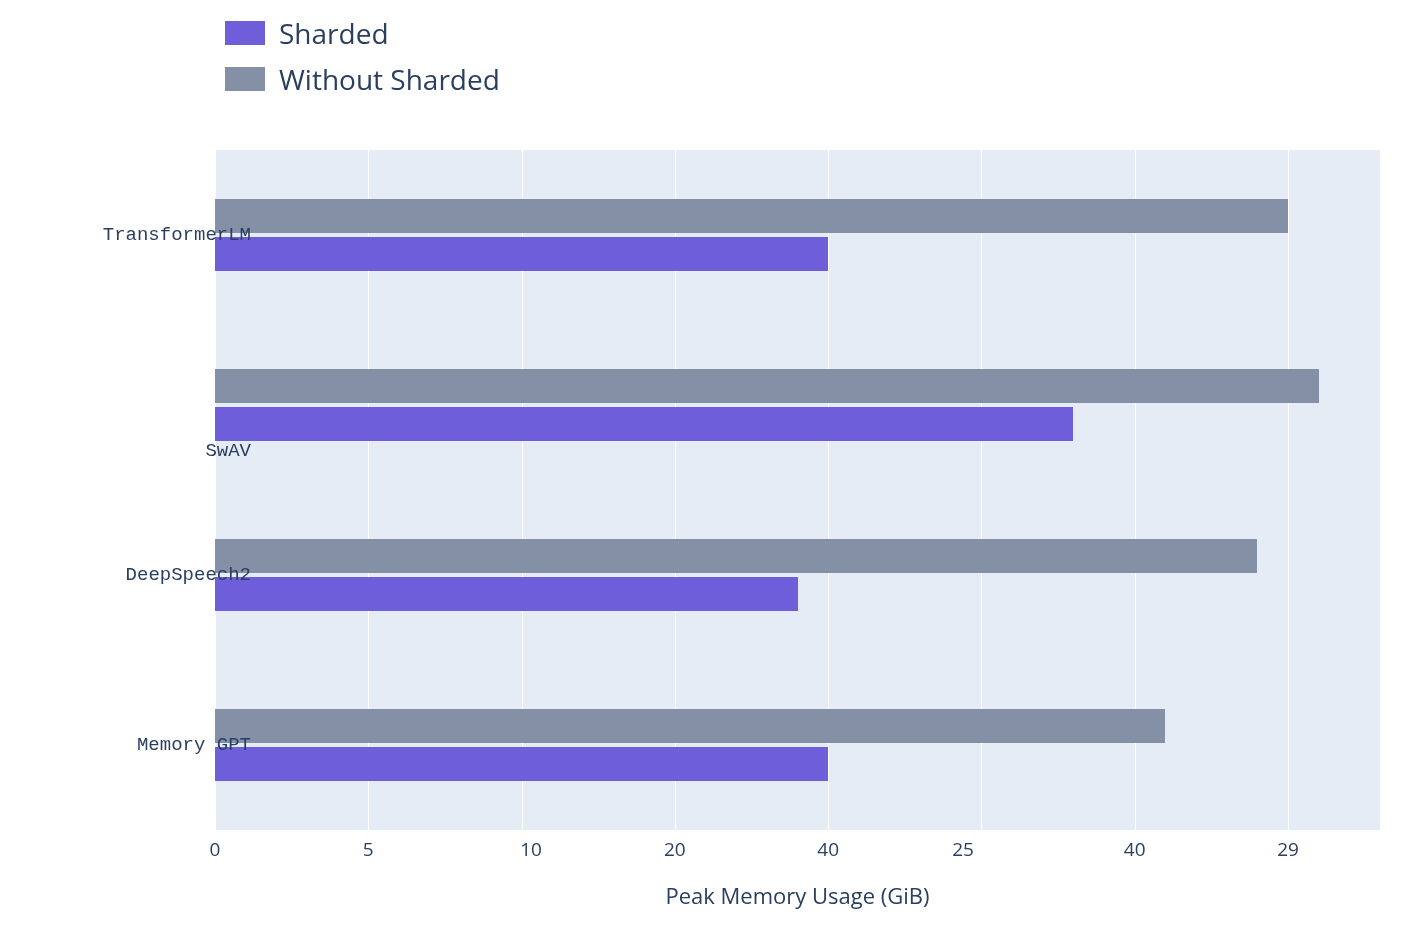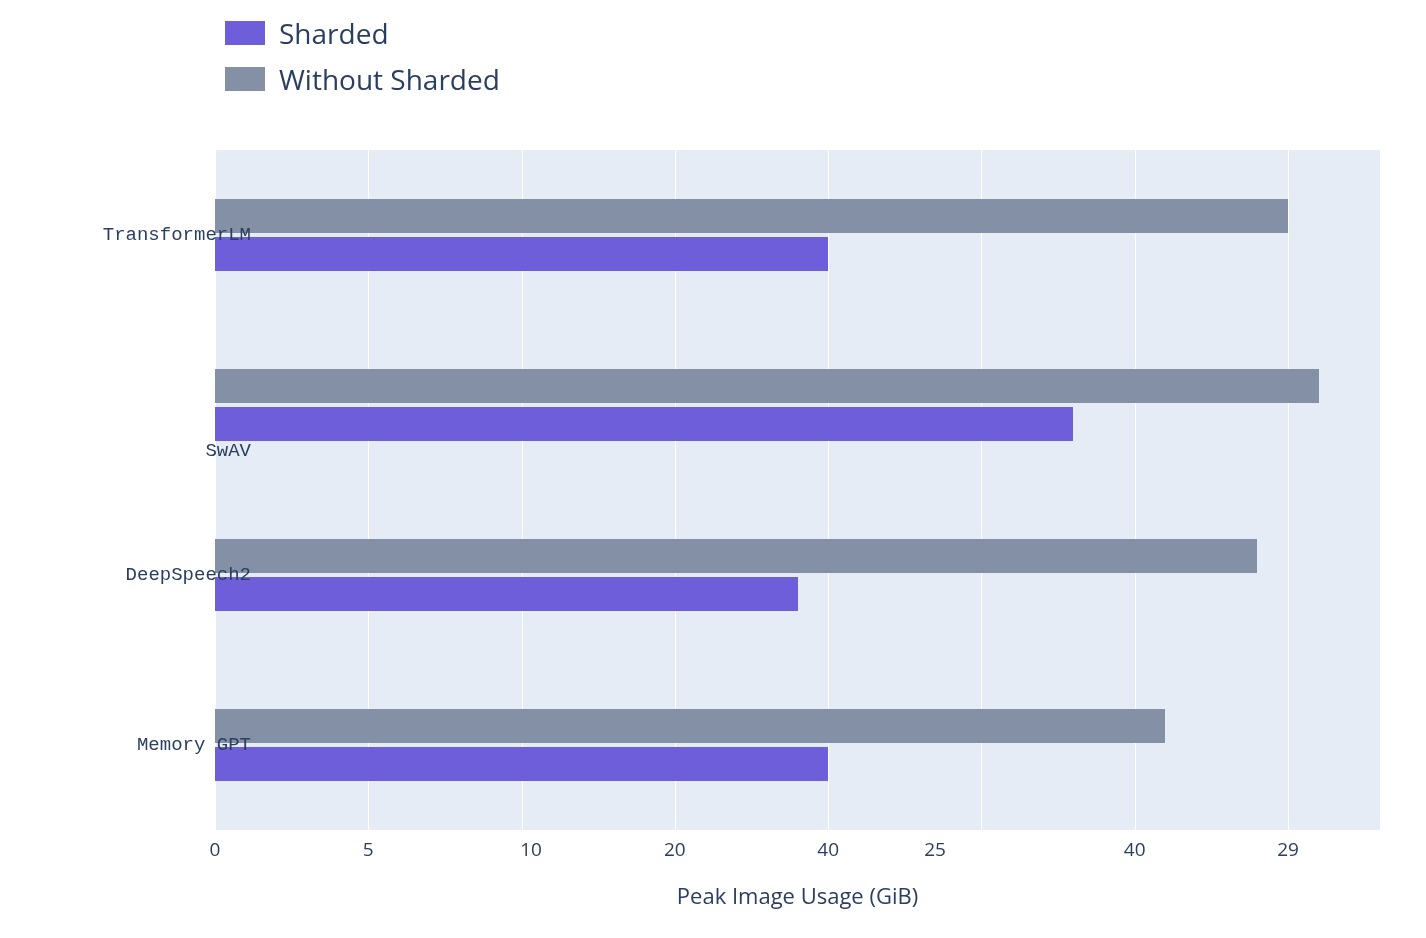--- a/index.html
+++ b/index.html
@@ -121,20 +121,20 @@
       <div class="ytick" style="top: 405px; margin-top: 46px;">SwAV</div>
       <div class="ytick" style="top: 575px;">DeepSpeech2</div>
       <div class="ytick" style="top: 745px;">Memory GPT</div>
     </div>
   <div id="xticks">
       <div class="xtick" style="left: 215px;">0</div>
       <div class="xtick" style="left: 368.289px;">5</div>
       <div class="xtick" style="left: 531px;">10</div>
       <div class="xtick" style="left: 674.868px;">20</div>
       <div class="xtick" style="left: 828.158px;">40</div>
-      <div class="xtick" style="left: 935px;">25</div>
+      <div class="xtick" style="left: 963px;">25</div>
       <div class="xtick" style="left: 1134.74px;">40</div>
       <div class="xtick" style="left: 1288.03px;">29</div>
     </div>
 
-  <div class="xlabel">Peak Image Usage (GiB)</div>
+  <div class="xlabel">Peak Memory Usage (GiB)</div>
 
 </div>
 
 </body></html>

